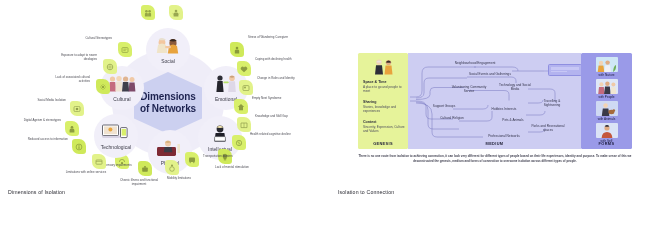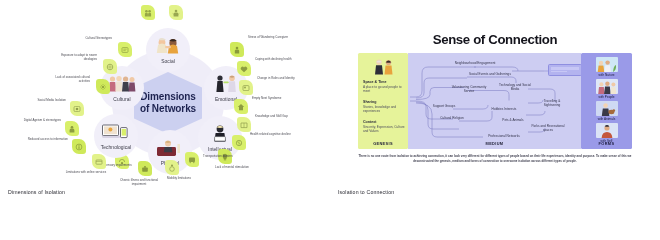--- a/index.html
+++ b/index.html
@@ -308,21 +308,20 @@
       <div class="leaf-txt ta-l" style="left:40px;top:72px;">Lack of associated cultural activities</div>
 
     </div>
 
     <div class="caption" style="left:8px;top:189px;">Dimensions of Isolation</div>
   </div>
 
   <div class="panel panel-right">
     <div class="soc-wrap">
 
-      <div class="soc-title">Sense of Connection</div>
 
       <div class="col col-genesis">
         <svg class="gen-ill" viewBox="0 0 26 17">
           <circle cx="8" cy="4.2" r="2.7" fill="#f2d3b4"></circle>
           <path d="M5.2 4q2.8-3.2 5.6 0-2.8 1.2-5.6 0z" fill="#e7e3dd"></path>
           <path d="M5 7.2h6l1 9.4H4z" fill="#2d2d38"></path>
           <circle cx="17.5" cy="4.6" r="2.7" fill="#e0ab83"></circle>
           <path d="M14.7 4.2q2.8-3.2 5.6 0-2.8 1.2-5.6 0z" fill="#3a2e28"></path>
           <path d="M14.5 7.6h6l1 9h-8z" fill="#e8a33d"></path>
         </svg>

